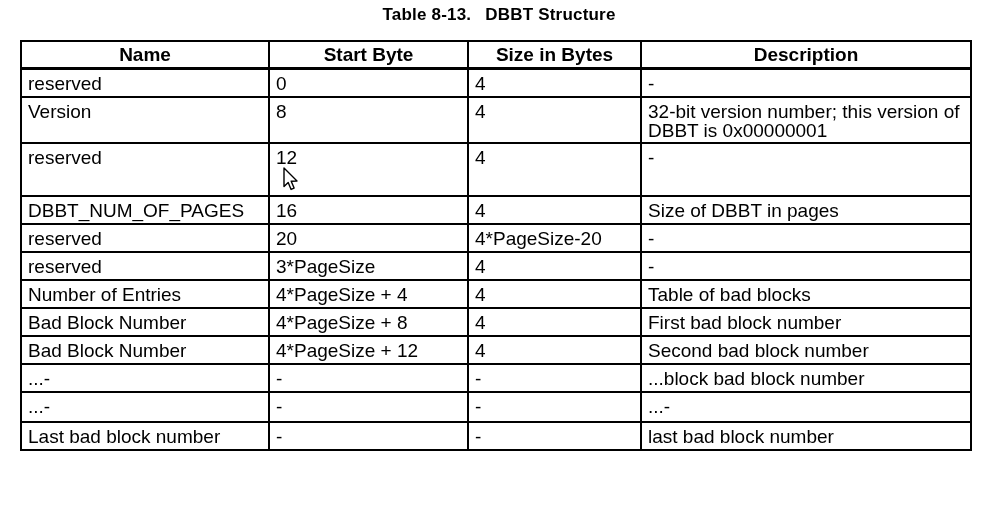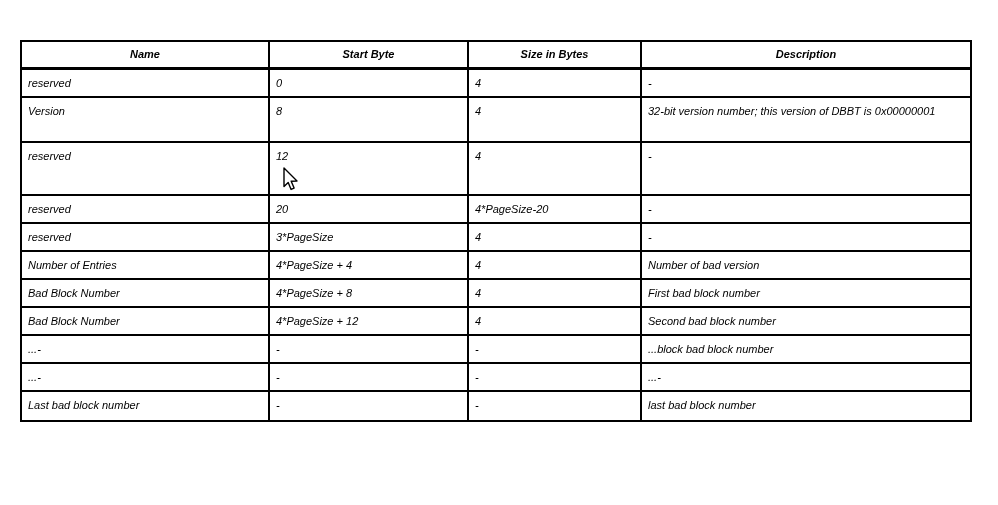--- a/index.html
+++ b/index.html
@@ -37,25 +37,24 @@
     border-collapse: collapse;
     table-layout: fixed;
     background: #ffffff;
   }
   table.dbbt col.c1 { width: 248px; }
   table.dbbt col.c2 { width: 199px; }
   table.dbbt col.c3 { width: 173px; }
   table.dbbt col.c4 { width: 330px; }
   table.dbbt th, table.dbbt td {
     border: 2px solid #000000;
-    font-size: 11px;
+    font-size: 19px;
     line-height: 19px;
     vertical-align: top;
     overflow: hidden;
-    font-style: italic;
   }
   table.dbbt thead th {
     font-weight: bold;
     text-align: center;
     height: 26px;
     padding: 3px 4px;
     border-bottom: 3px solid #000000;
   }
   table.dbbt tbody td {
     padding: 4px 3px 2px 6px;
@@ -74,20 +73,21 @@
     width: 16px;
     height: 25px;
     pointer-events: none;
   }
 </style>
 </head>
 <body>
 
 <div class="page">
 
+  <div class="title"><span>Table 8-13.</span><span class="gap"></span><span>DBBT Structure</span></div>
 
   <table class="dbbt">
     <colgroup>
       <col class="c1">
         <col class="c2">
         <col class="c3">
         <col class="c4">
     </colgroup>
     <thead>
       <tr>
@@ -110,36 +110,42 @@
           <td>4</td>
           <td>32-bit version number; this version of DBBT is 0x00000001</td>
         </tr>
         <tr>
           <td>reserved</td>
           <td>12</td>
           <td>4</td>
           <td>-</td>
         </tr>
         <tr>
+          <td>DBBT_NUM_OF_PAGES</td>
+          <td>16</td>
+          <td>4</td>
+          <td>Size of DBBT in pages</td>
+        </tr>
+        <tr>
           <td>reserved</td>
           <td>20</td>
           <td>4*PageSize-20</td>
           <td>-</td>
         </tr>
         <tr>
           <td>reserved</td>
           <td>3*PageSize</td>
           <td>4</td>
           <td>-</td>
         </tr>
         <tr>
           <td>Number of Entries</td>
           <td>4*PageSize + 4</td>
           <td>4</td>
-          <td>Number of bad version</td>
+          <td>Table of bad blocks</td>
         </tr>
         <tr>
           <td>Bad Block Number</td>
           <td>4*PageSize + 8</td>
           <td>4</td>
           <td>First bad block number</td>
         </tr>
         <tr>
           <td>Bad Block Number</td>
           <td>4*PageSize + 12</td>

